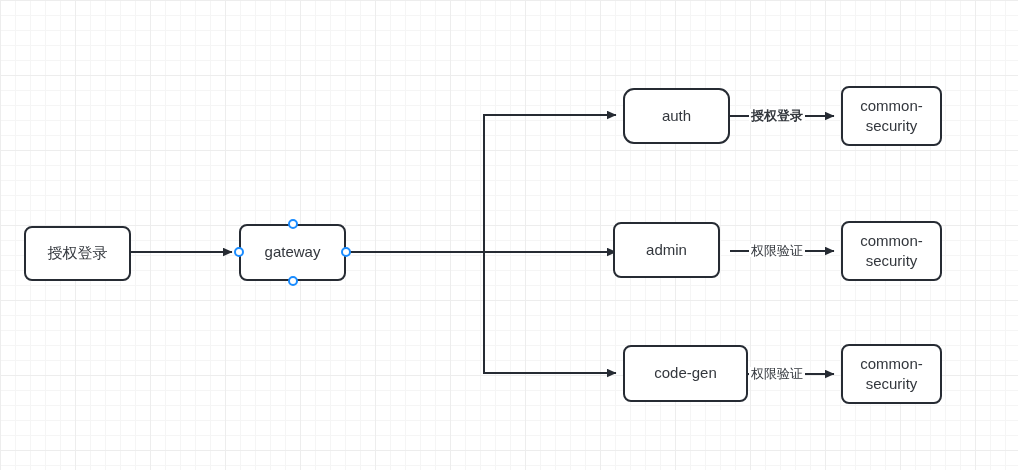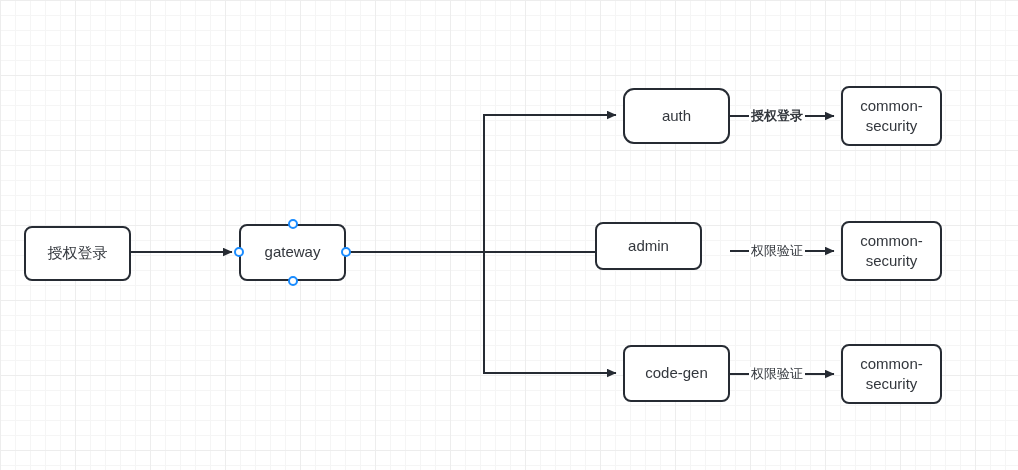--- a/index.html
+++ b/index.html
@@ -105,25 +105,25 @@
   </div>
 
   <div class="node" style="left:239px; top:224px; width:107px; height:57px;">
     <span class="node-label">gateway</span>
   </div>
 
   <div class="node" style="left:623px; top:88px; width:107px; height:56px;border-radius:11px;">
     <span class="node-label">auth</span>
   </div>
 
-  <div class="node" style="left:595px; top:222px; width:107px; height:48px;">
+  <div class="node" style="left:613px; top:222px; width:107px; height:56px;">
     <span class="node-label">admin</span>
   </div>
 
-  <div class="node" style="left:623px; top:345px; width:107px; height:57px;">
+  <div class="node" style="left:623px; top:345px; width:125px; height:57px;">
     <span class="node-label">code-gen</span>
   </div>
 
   <div class="node" style="left:841px; top:86px; width:101px; height:60px;">
     <span class="node-label">common-
 security</span>
   </div>
 
   <div class="node" style="left:841px; top:221px; width:101px; height:60px;">
     <span class="node-label">common-

